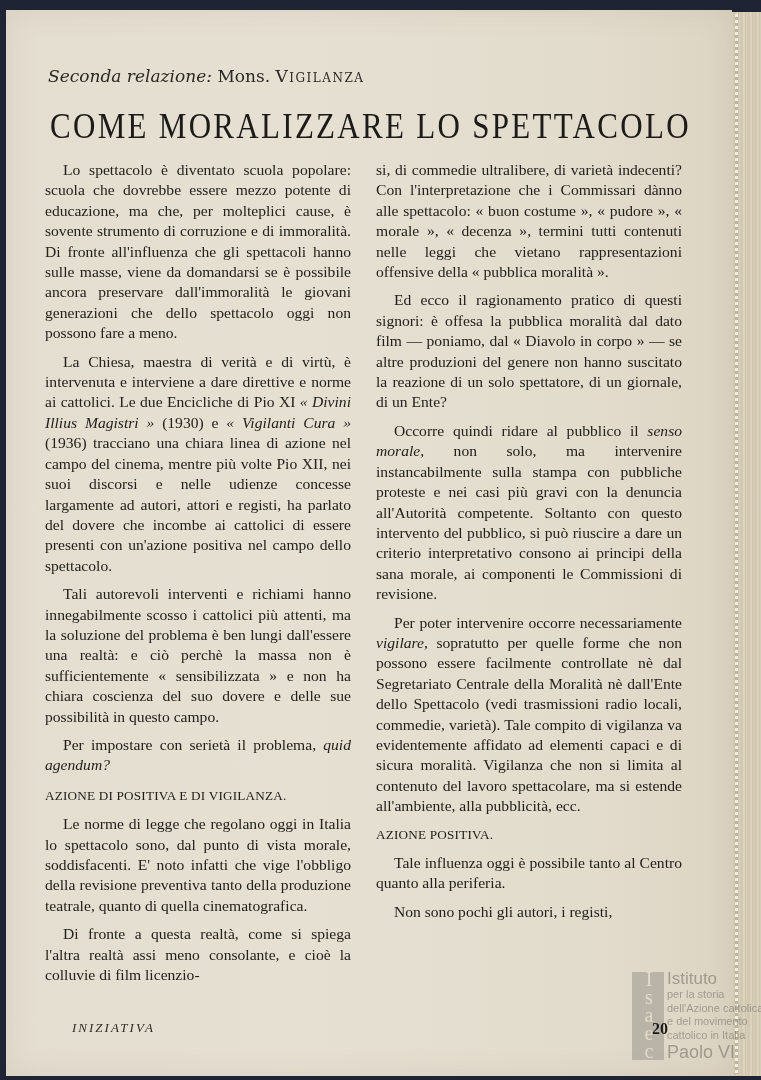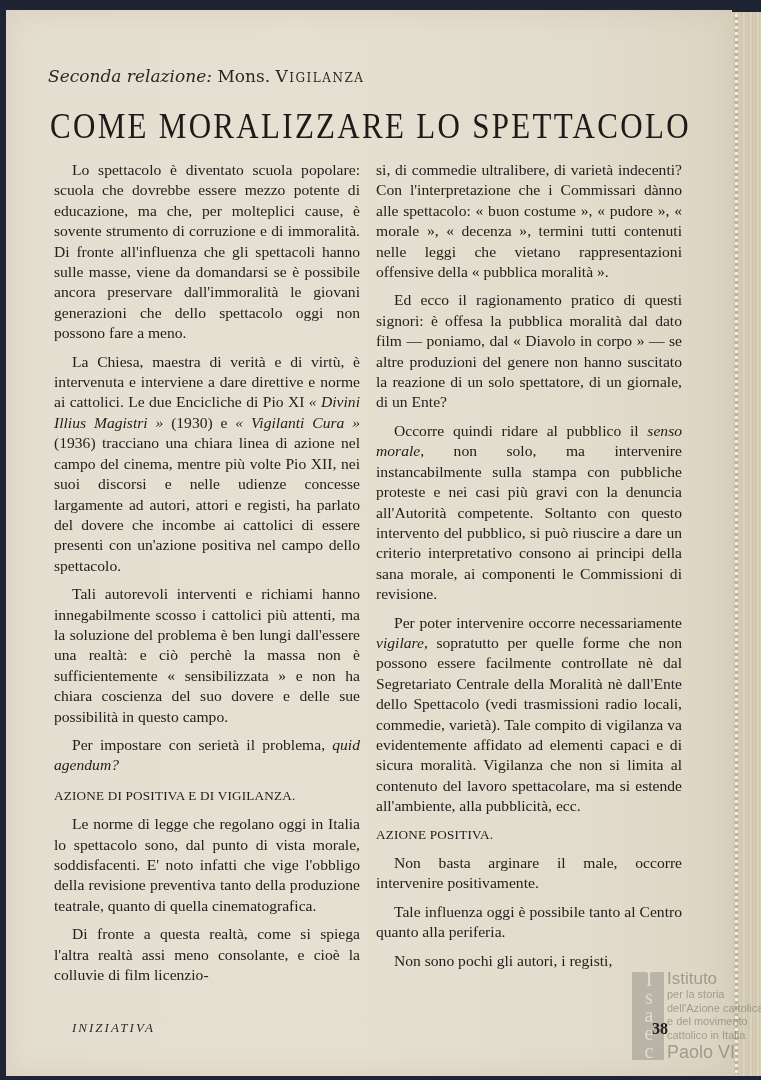--- a/index.html
+++ b/index.html
@@ -29,21 +29,21 @@
   .title {
     position:absolute; left:50px; top:106px; width:630px;
     font-family:"Liberation Serif", serif; font-size:31px; letter-spacing:2.3px;
     color:#1c1b19; white-space:nowrap; transform:scaleY(1.15); transform-origin:left top;
   }
   .col {
     position:absolute; top:160px; width:306px;
     font-family:"Liberation Serif", serif; font-size:15.6px; line-height:20.4px;
     color:#23211d; text-align:justify; hyphens:none;
   }
-  .col-left { left:54px; }
+  .col-left { left:45px; }
   .col-right { left:376px; }
   .col p { margin:0 0 8px 0; text-indent:18px; }
   .col p.noindent { text-indent:0; }
   .col h3 {
     margin:10px 0 8px 0; font-size:13.2px; font-weight:normal;
     letter-spacing:0.2px; color:#1d1c19; text-indent:0;
   }
   .it { font-style:italic;margin-top:45px; }
   .footer-mag {
     position:absolute; left:72px; top:1020px; font-family:"Liberation Serif", serif;
@@ -95,21 +95,20 @@
   <p>Le norme di legge che regolano oggi in Italia lo spettacolo sono, dal punto di vista morale, soddisfacenti. E' noto infatti che vige l'obbligo della revisione preventiva tanto della produzione teatrale, quanto di quella cinematografica.</p>
   <p>Di fronte a questa realtà, come si spiega l'altra realtà assi meno consolante, e cioè la colluvie di film licenzio-</p>
 </div>
 
 <div class="col col-right">
   <p class="noindent">si, di commedie ultralibere, di varietà indecenti? Con l'interpretazione che i Commissari dànno alle spettacolo: « buon costume », « pudore », « morale », « decenza », termini tutti contenuti nelle leggi che vietano rappresentazioni offensive della « pubblica moralità ».</p>
   <p>Ed ecco il ragionamento pratico di questi signori: è offesa la pubblica moralità dal dato film — poniamo, dal « Diavolo in corpo » — se altre produzioni del genere non hanno suscitato la reazione di un solo spettatore, di un giornale, di un Ente?</p>
   <p><span>Occorre quindi ridare al pubblico il </span><span class="it">senso morale</span><span>, non solo, ma intervenire instancabilmente sulla stampa con pubbliche proteste e nei casi più gravi con la denuncia all'Autorità competente. Soltanto con questo intervento del pubblico, si può riuscire a dare un criterio interpretativo consono ai principi della sana morale, ai componenti le Commissioni di revisione.</span></p>
   <p><span>Per poter intervenire occorre necessariamente </span><span class="it">vigilare</span><span>, sopratutto per quelle forme che non possono essere facilmente controllate nè dal Segretariato Centrale della Moralità nè dall'Ente dello Spettacolo (vedi trasmissioni radio locali, commedie, varietà). Tale compito di vigilanza va evidentemente affidato ad elementi capaci e di sicura moralità. Vigilanza che non si limita al contenuto del lavoro spettacolare, ma si estende all'ambiente, alla pubblicità, ecc.</span></p>
   <h3 style="margin-top:4px;">AZIONE POSITIVA.</h3>
-  <p>Non basta arginare il male, occorre intervenire positivamente.</p>
   <p>Tale influenza oggi è possibile tanto al Centro quanto alla periferia.</p>
   <p>Non sono pochi gli autori, i registi,</p>
 </div>
 
 <div class="footer-mag">INIZIATIVA</div>
 
 <div class="watermark">
   <div class="wm-block"></div>
   <div class="wm-letters">
     <div>I</div>
@@ -121,13 +120,13 @@
   <div class="wm-text">
     <div class="big">Istituto</div>
     <div>per la storia</div>
     <div>dell'Azione cattolica</div>
     <div>e del movimento</div>
     <div>cattolico in Italia</div>
     <div class="big2">Paolo VI</div>
   </div>
 </div>
 
-<div class="page-number">38</div>
+<div class="page-number">20</div>
 
 </body></html>

